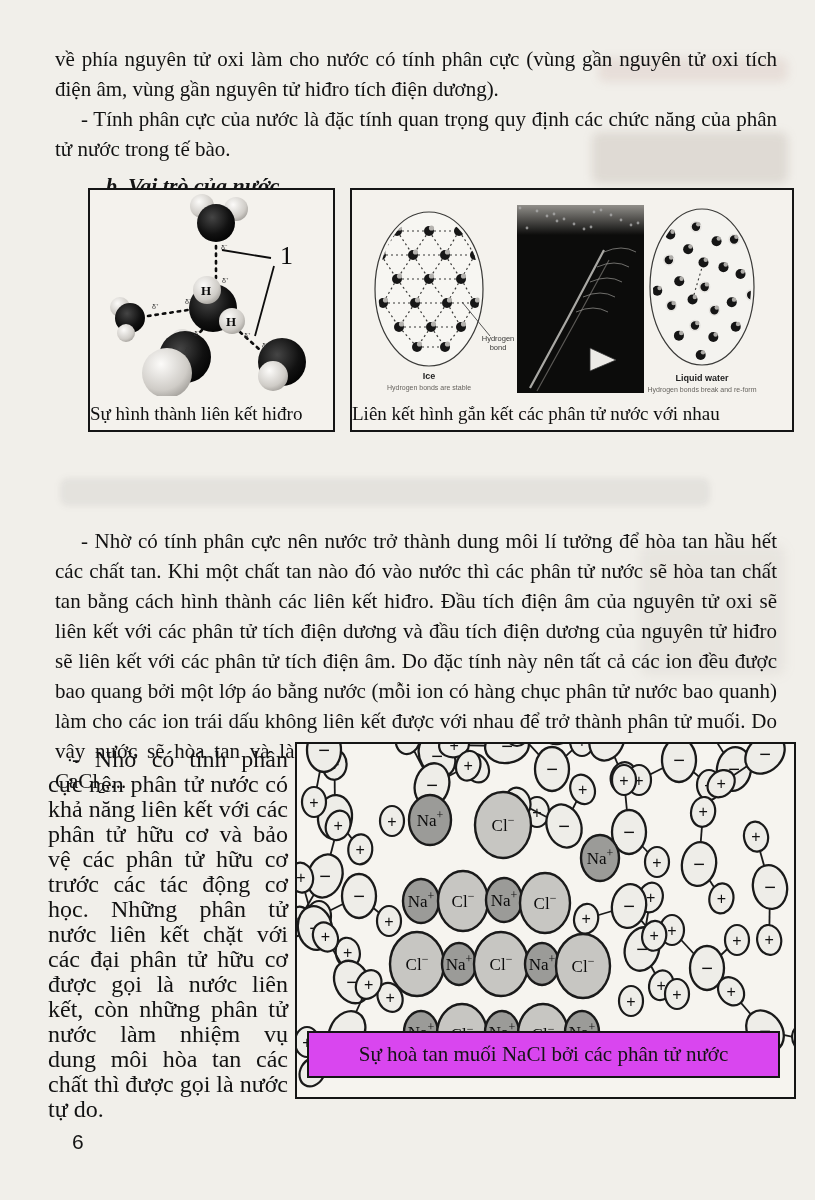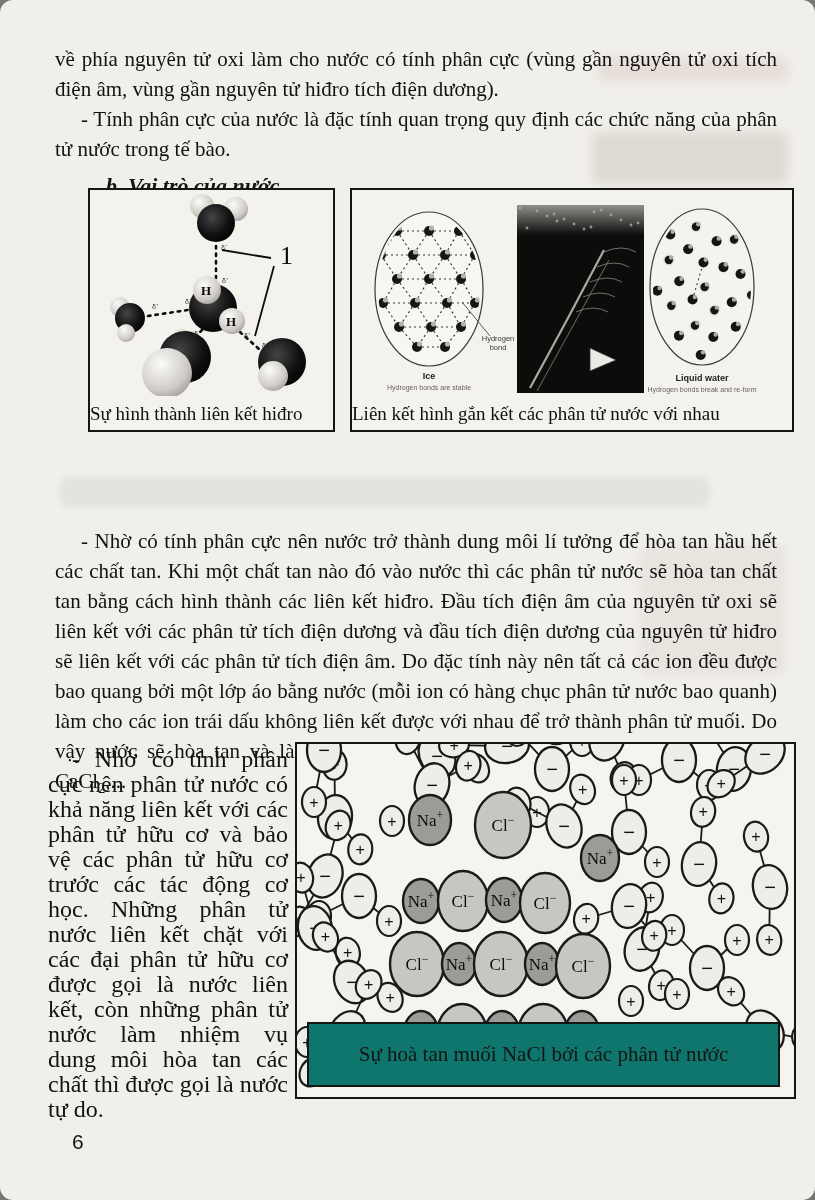--- a/index.html
+++ b/index.html
@@ -1,32 +1,32 @@
 <!DOCTYPE html>
 <html><head>
 <meta charset="utf-8">
 <style>
   html,body{margin:0;padding:0;background:#777;}
   .page{position:relative;width:815px;height:1200px;background:#f1efea;overflow:hidden;
-        font-family:"Liberation Serif",serif;color:#141414;border-radius:13px;}
+        font-family:"Liberation Serif",serif;color:#141414;}
   .body-text{position:absolute;margin:0;font-size:21px;line-height:30px;text-align:justify;color:#121212;}
   .p1{left:55px;top:44px;width:722px;}
   .p2{left:55px;top:104px;width:722px;text-indent:26px;}
   .heading{position:absolute;left:90px;top:157px;margin:16px;font-size:22px;font-weight:bold;font-style:italic;}
   .fig{position:absolute;border:2px solid #151515;background:#f4f2ed;}
   .fig-hbond{left:88px;top:188px;width:243px;height:240px;}
   .fig-ice{left:350px;top:188px;width:440px;height:240px;}
   .fig svg{position:absolute;left:0;top:0;}
   .caption{position:absolute;left:0;bottom:5px;width:100%;text-align:left;font-size:19px;color:#101010;}
   .p3{left:55px;top:436px;width:722px;text-indent:26px;}
   .p4{left:55px;top:526px;width:722px;text-indent:26px;}
   .p5{left:48px;top:747px;width:240px;font-size:24px;line-height:25px;text-indent:24px;}
   .fig-nacl{left:295px;top:742px;width:497px;height:353px;background:#f6f4ef;}
-  .caption-box{position:absolute;left:10px;bottom:10px;width:469px;border:2px solid #151515;
-               background:#0f766e;text-align:center;font-size:21px;padding:18px 0;}
+  .caption-box{position:absolute;left:10px;bottom:19px;width:469px;border:2px solid #151515;
+               background:#d946ef;text-align:center;font-size:21px;padding:9px 0;}
   .page-number{position:absolute;left:72px;top:1130px;font-size:21px;font-family:"Liberation Sans",sans-serif;}
   .smudge{position:absolute;border-radius:8px;pointer-events:none;}
   .sm1{left:598px;top:58px;width:190px;height:24px;background:rgba(150,80,70,.10);filter:blur(5px);}
   .sm2{left:592px;top:132px;width:196px;height:52px;background:rgba(110,95,80,.14);filter:blur(5px);}
   .sm3{left:692px;top:284px;width:92px;height:58px;background:rgba(110,95,80,.12);filter:blur(6px);}
   .sm4{left:60px;top:478px;width:650px;height:28px;background:rgba(60,55,50,.07);filter:blur(3px);}
   .sm5{left:640px;top:545px;width:145px;height:130px;background:rgba(110,95,80,.07);filter:blur(6px);}
   sub{font-size:14px;}
 </style>
 </head>

